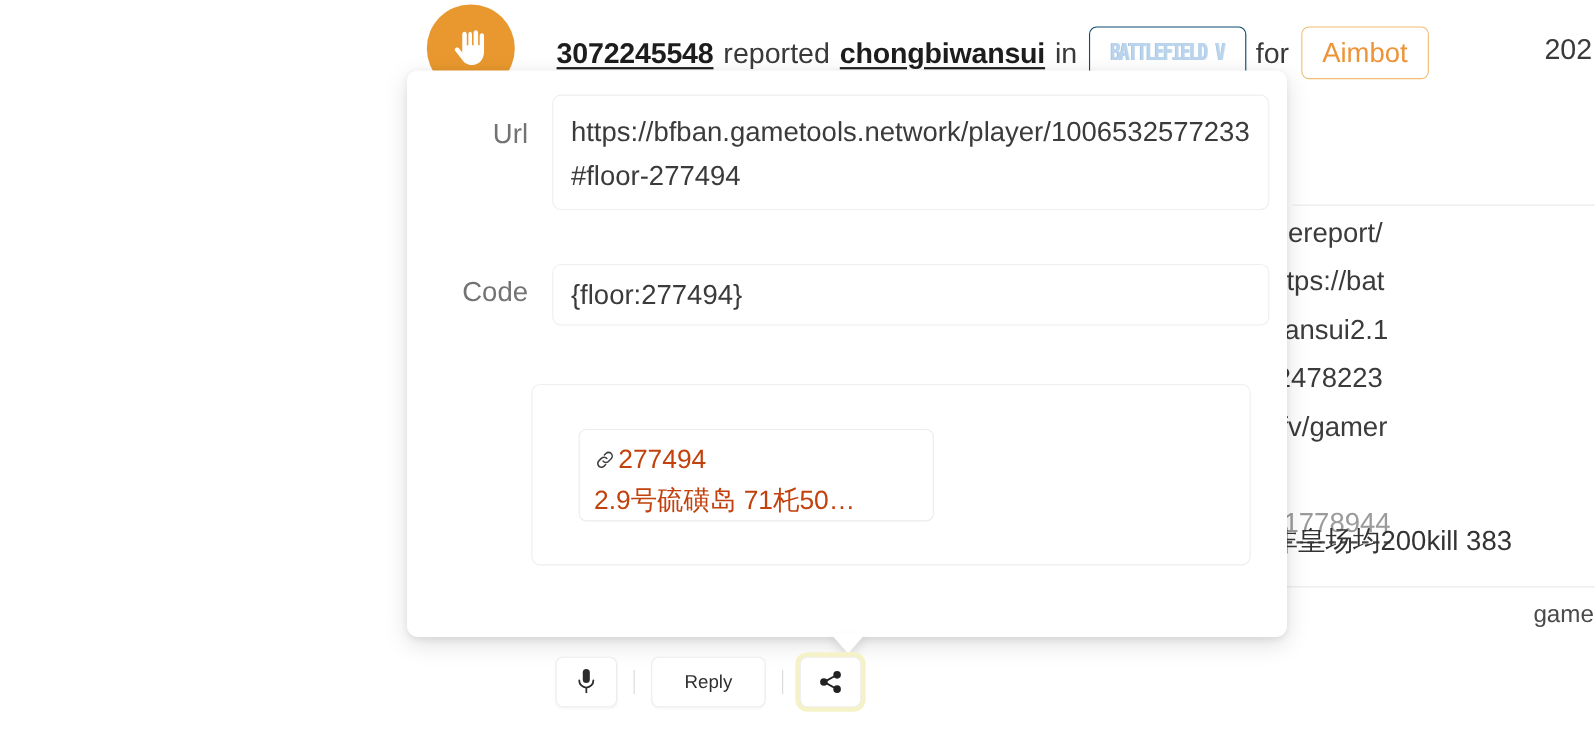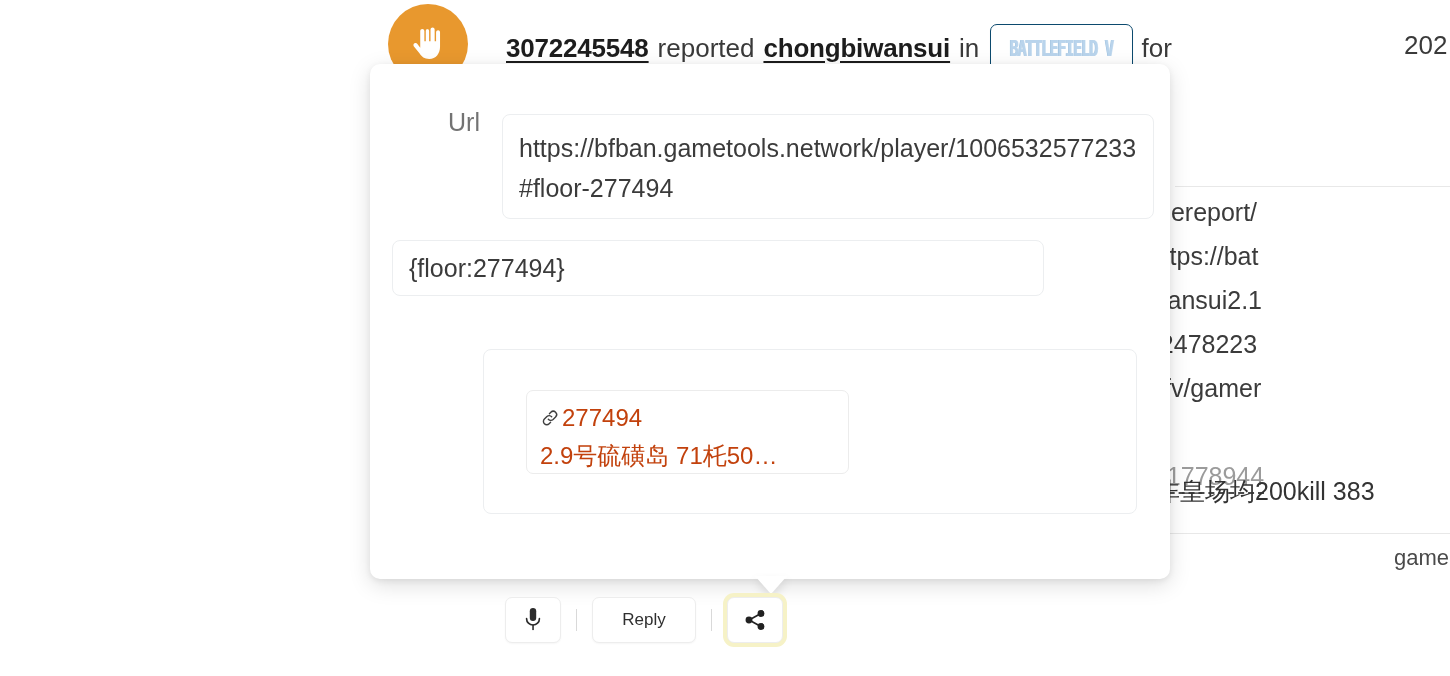--- a/index.html
+++ b/index.html
@@ -176,21 +176,20 @@
     border: 1px solid #eceef0;
     border-radius: 8px;
     background: #fff;
     padding: 13px 16px;
     font-size: 25px;
     line-height: 40px;
     color: #3b3b3b;
     overflow: hidden;
     word-break: break-all;
     position: relative;
-    margin-top: 28px;
   }
   .resize-grip {
     position: absolute;
     right: 4px; bottom: 3px;
     width: 14px; height: 14px;
   }
 
   .code-row { left: 0px; top: 176px; width: 800px; }
   .code-row .field-label { width: 110px; padding-top: 12px; }
   .code-box {
@@ -282,20 +281,21 @@
 
   <div class="post-header">
     <span class="name">3072245548</span>
     <span class="plain">reported</span>
     <span class="name">chongbiwansui</span>
     <span class="plain">in</span>
     <span class="game-chip">
       <span class="bf-logo">BATTLEFIELD V</span>
     </span>
     <span class="plain">for</span>
+    <span class="tag-chip">Aimbot</span>
   </div>
 
   <div class="date-text">202</div>
 
   <div class="hr-top"></div>
 
   <div class="body-text">
     <div class="line">er.com/bfv/gamereport/</div>
     <div class="line">1死 1.64kpm https://bat</div>
     <div class="line">ndle=chongbiwansui2.1</div>
@@ -319,20 +319,21 @@
         <span class="resize-grip">
           <svg viewBox="0 0 14 14" aria-hidden="true">
             <path d="M13 3 L3 13" stroke="#8b8b8b" stroke-width="1.1" fill="none"></path>
             <path d="M13 8 L8 13" stroke="#8b8b8b" stroke-width="1.1" fill="none"></path>
           </svg>
         </span>
       </div>
     </div>
 
     <div class="field-row code-row">
+      <div class="field-label">Code</div>
       <div class="code-box">{floor:277494}</div>
     </div>
 
     <div class="preview-outer">
       <div class="preview-card">
         <div class="preview-line">
           <span class="link-icon">
             <svg viewBox="0 0 24 24" fill="none" stroke="#3f3f3f" stroke-width="1.7" stroke-linecap="round" aria-hidden="true">
               <path d="M10 13.5a4 4 0 0 0 5.7.3l3-3a4 4 0 0 0-5.7-5.7l-1.7 1.7"></path>
               <path d="M14 10.5a4 4 0 0 0-5.7-.3l-3 3a4 4 0 0 0 5.7 5.7l1.7-1.7"></path>

